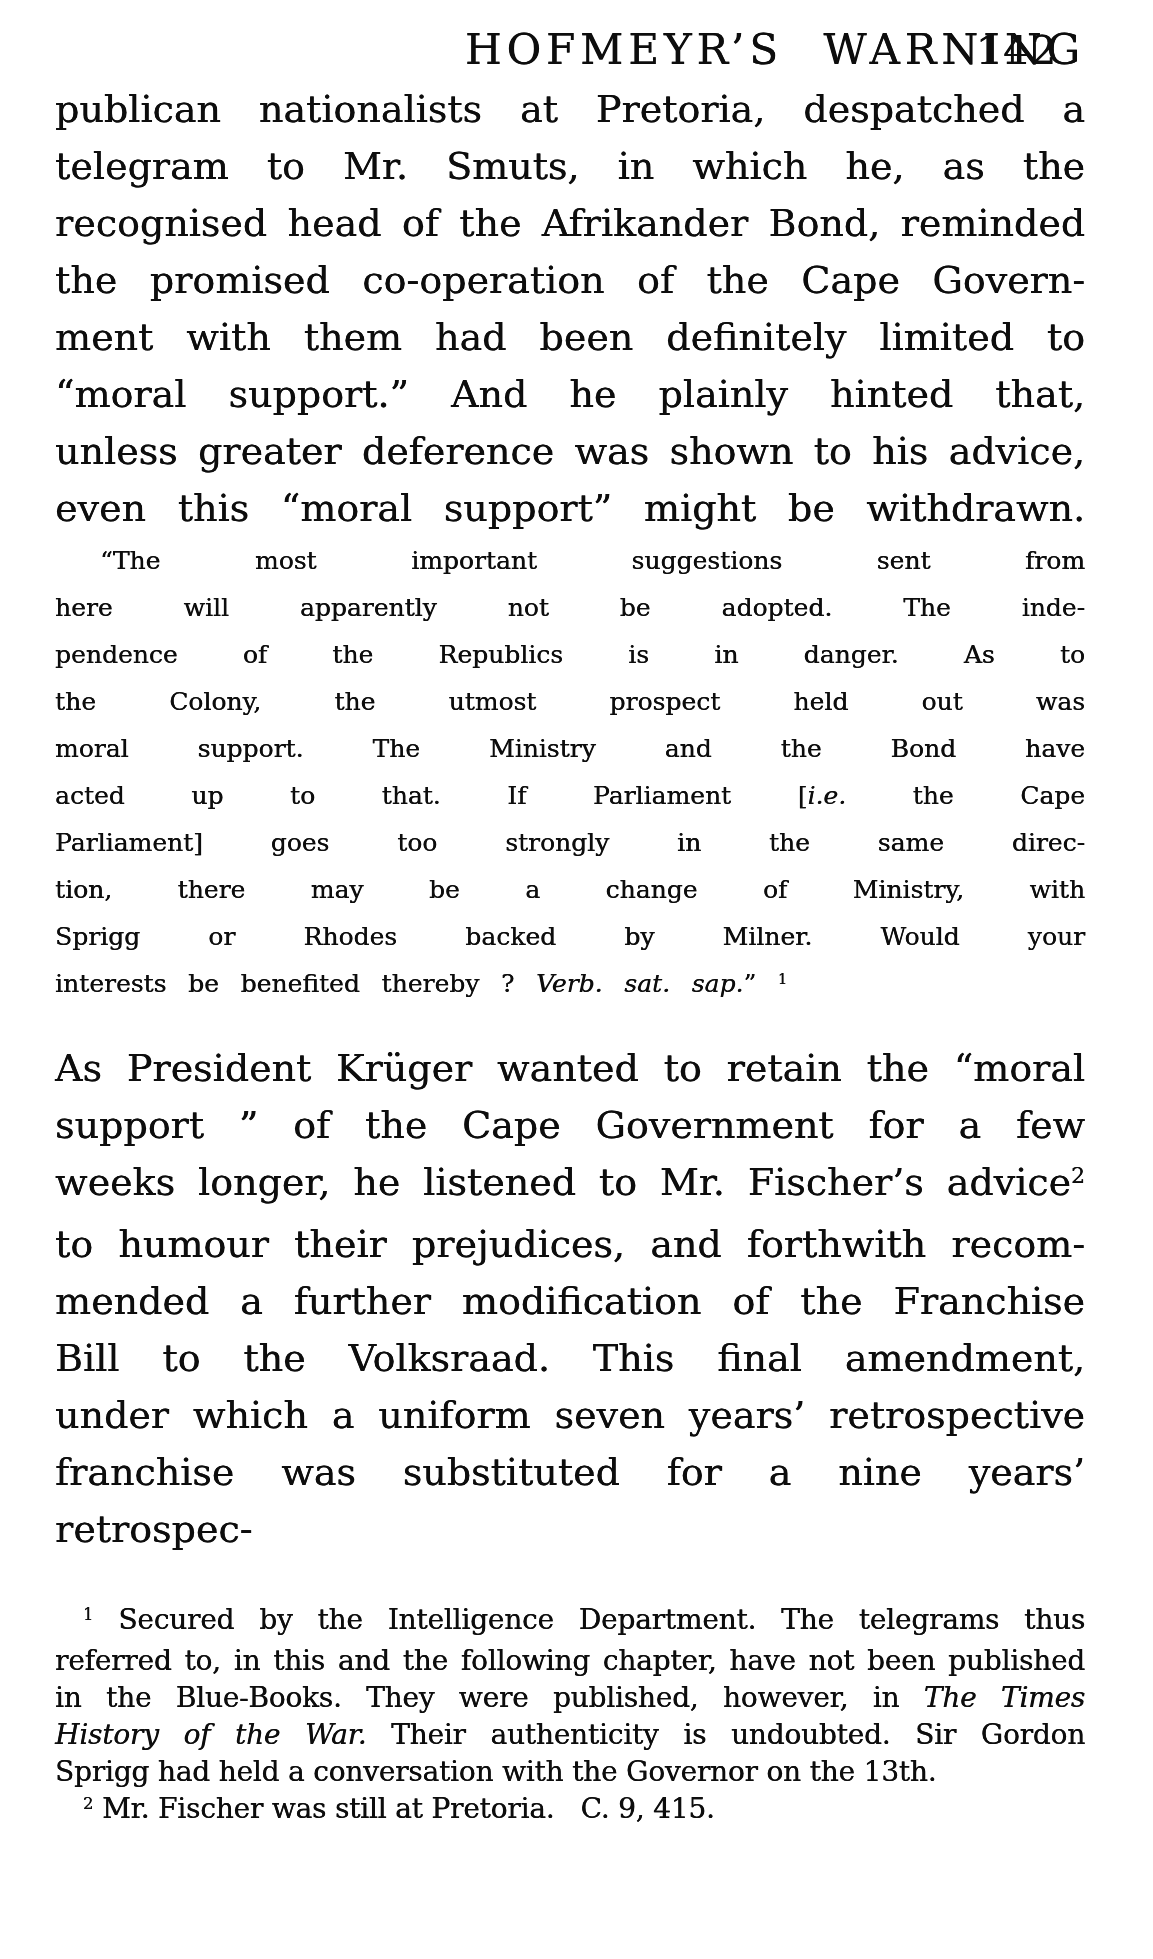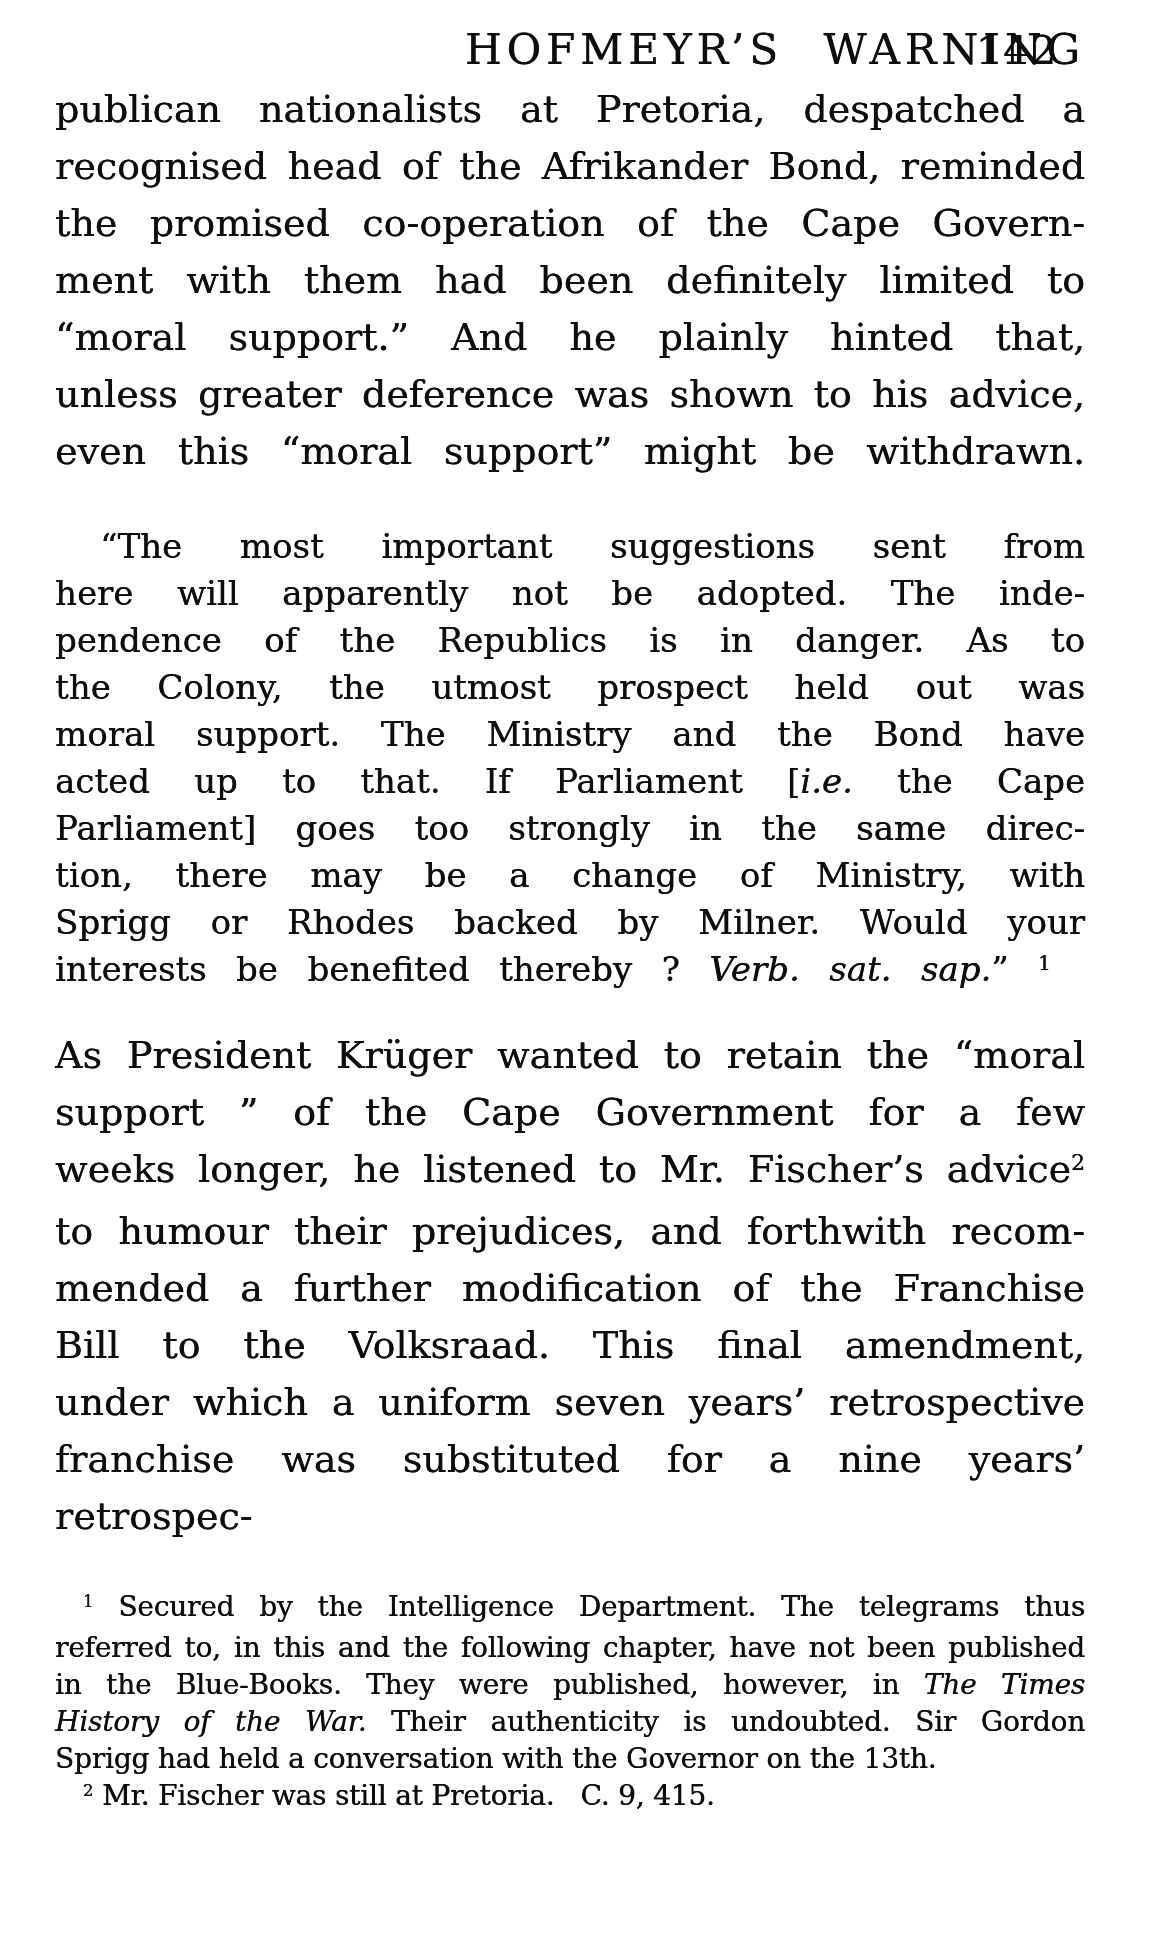--- a/index.html
+++ b/index.html
@@ -24,21 +24,21 @@
     white-space:nowrap;
   }
   .page-number {
     position:absolute; right:27px; top:0;
     font-size:40px;
     letter-spacing:2px; word-spacing:normal;
   }
   .line { text-align:justify; text-align-last:justify; }
   .body-block { font-size:38px; line-height:57px; }
   #paragraph-1 { margin-top:9px; }
-  #quote { margin-top:43px; font-size:34px; line-height:47px; }
+  #quote { font-size:25px; line-height:47px; }
   #quote .line:first-child { text-indent:45px; }
   #quote .line:last-child { text-align-last:left; word-spacing:0.55em; }
   #paragraph-2 { margin-top:29px; }
   .footnote { font-size:28px; line-height:37px; letter-spacing:-0.2px; }
   #footnote-1 { margin-top:43px; }
   #footnote-1 .line:first-child, #footnote-2 .line:first-child { text-indent:28px; }
   #footnote-1 .line:last-child { text-align-last:left; }
   #footnote-2 .line { text-align-last:left; }
   .italic { font-style:italic; }
   .sup {
@@ -52,20 +52,21 @@
 
 <div class="page">
 
   <div class="running-header">
     <span class="title">HOFMEYR’S WARNING</span>
     <span class="page-number">142</span>
   </div>
 
   <div class="body-block" id="paragraph-1">
       <div class="line">publican nationalists at Pretoria, despatched a</div>
+      <div class="line">telegram to Mr. Smuts, in which he, as the</div>
       <div class="line">recognised head of the Afrikander Bond, reminded</div>
       <div class="line">the promised co-operation of the Cape Govern-</div>
       <div class="line">ment with them had been definitely limited to</div>
       <div class="line">“moral support.” And he plainly hinted that,</div>
       <div class="line">unless greater deference was shown to his advice,</div>
       <div class="line">even this “moral support” might be withdrawn.</div>
     </div>
 
   <div id="quote">
       <div class="line">“The most important suggestions sent from</div>

